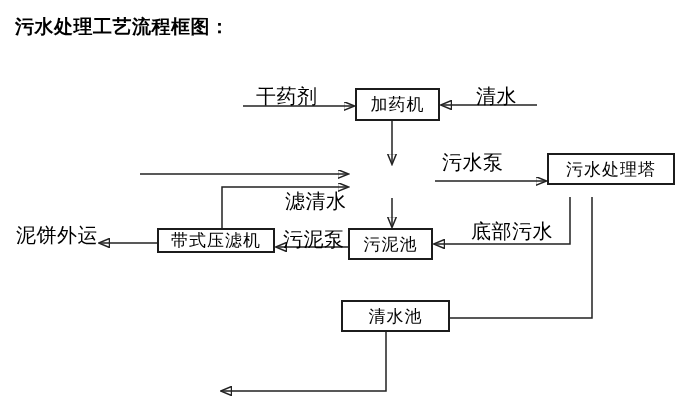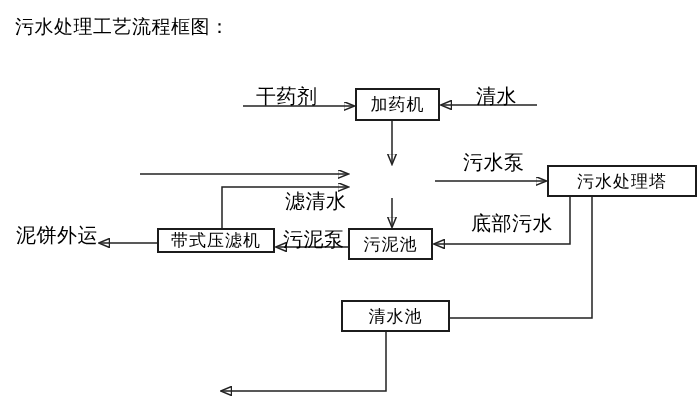--- a/index.html
+++ b/index.html
@@ -4,21 +4,21 @@
 <style>
   * { margin:0; padding:0; box-sizing:border-box; }
   html,body { background:#ffffff; }
   body { font-family:"Liberation Serif", serif; color:#000; }
   #canvas {
     position:relative; width:700px; height:420px;
     background:#ffffff; overflow:hidden;
   }
   .title {
     position:absolute; left:15px; top:14px;
-    font-size:19px; font-weight:normal; letter-spacing:0.5px;
+    font-size:19px; font-weight:bold; letter-spacing:0.5px;
     white-space:nowrap;
   }
   .node {
     position:absolute; border:2px solid #1c1c1c; background:#ffffff;
     display:flex; align-items:center; justify-content:center;
     font-size:17px; letter-spacing:1px; white-space:nowrap;
   }
   .flow-label {
     position:absolute; font-size:20px; letter-spacing:0.5px;
     white-space:nowrap; line-height:1.1;
@@ -49,34 +49,34 @@
     <path d="M570,197 L570,244 L434,244" marker-end="url(#arr)"></path>
     <path d="M348,247 L276,247" marker-end="url(#arr)"></path>
     <path d="M157,243 L99,243" marker-end="url(#arr)"></path>
     <path d="M592,197 L592,318 L433,318" marker-end="url(#arr)"></path>
     <path d="M386,332 L386,391 L221,391" marker-end="url(#arr)"></path>
   </svg>
 
   <div class="node" style="left:355px;top:88px;width:85px;height:33px">
     <span>加药机</span>
   </div>
-  <div class="node" style="left:547px;top:165px;width:150px;height:32px">
+  <div class="node" style="left:547px;top:153px;width:128px;height:32px">
     <span>污水处理塔</span>
   </div>
   <div class="node" style="left:157px;top:228px;width:118px;height:25px">
     <span>带式压滤机</span>
   </div>
   <div class="node" style="left:348px;top:228px;width:85px;height:32px">
     <span>污泥池</span>
   </div>
   <div class="node" style="left:341px;top:300px;width:109px;height:32px">
     <span>清水池</span>
   </div>
 
   <div class="flow-label" style="left:256px;top:85px">干药剂</div>
   <div class="flow-label" style="left:476px;top:85px">清水</div>
-  <div class="flow-label" style="left:463px;top:151px">污水泵</div>
+  <div class="flow-label" style="left:442px;top:151px">污水泵</div>
   <div class="flow-label" style="left:285px;top:190px">滤清水</div>
   <div class="flow-label" style="left:16px;top:224px">泥饼外运</div>
   <div class="flow-label" style="left:283px;top:228px">污泥泵</div>
-  <div class="flow-label" style="left:471px;top:212px">底部污水</div>
+  <div class="flow-label" style="left:471px;top:220px">底部污水</div>
 
 </div>
 
 </body></html>

